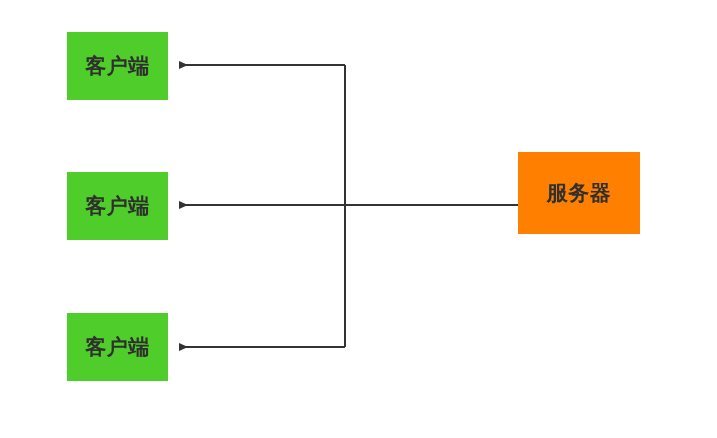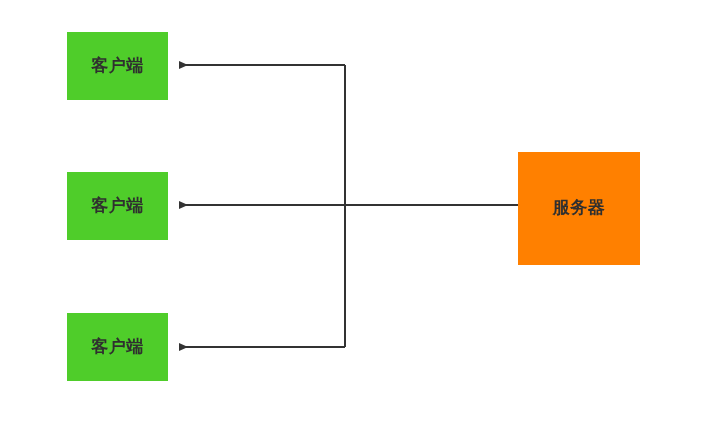--- a/index.html
+++ b/index.html
@@ -30,39 +30,39 @@
     position: absolute;
     display: flex;
     align-items: center;
     justify-content: center;
     box-sizing: border-box;
     text-align: center;
     line-height: 1.2;
   }
   .node-label {
     color: #2f2f2f;
-    font-size: 17px;
+    font-size: 21px;
     font-weight: bold;
     letter-spacing: 0.5px;
     white-space: nowrap;
   }
   .client-node {
     left: 67px;
     width: 101px;
     height: 68px;
     background: #4fcd2a;
   }
   .client-node-1 { top: 32px; }
   .client-node-2 { top: 172px; }
   .client-node-3 { top: 313px; }
   .server-node {
     left: 518px;
     top: 152px;
     width: 122px;
-    height: 113px;
+    height: 82px;
     background: #ff8000;
   }
 </style>
 </head>
 <body>
 
 <div id="diagram-canvas">
 
   <svg id="connector-layer" viewBox="0 0 717 438" width="717" height="438" xmlns="http://www.w3.org/2000/svg">
     <defs>

